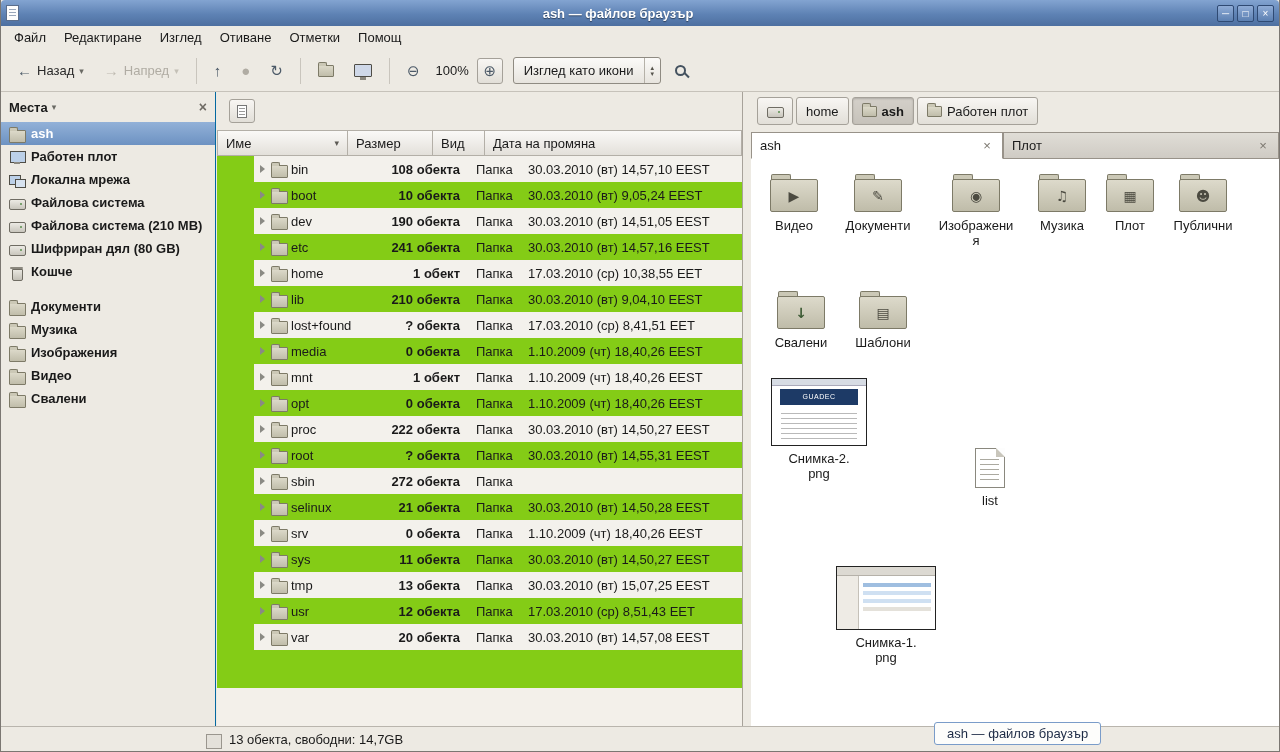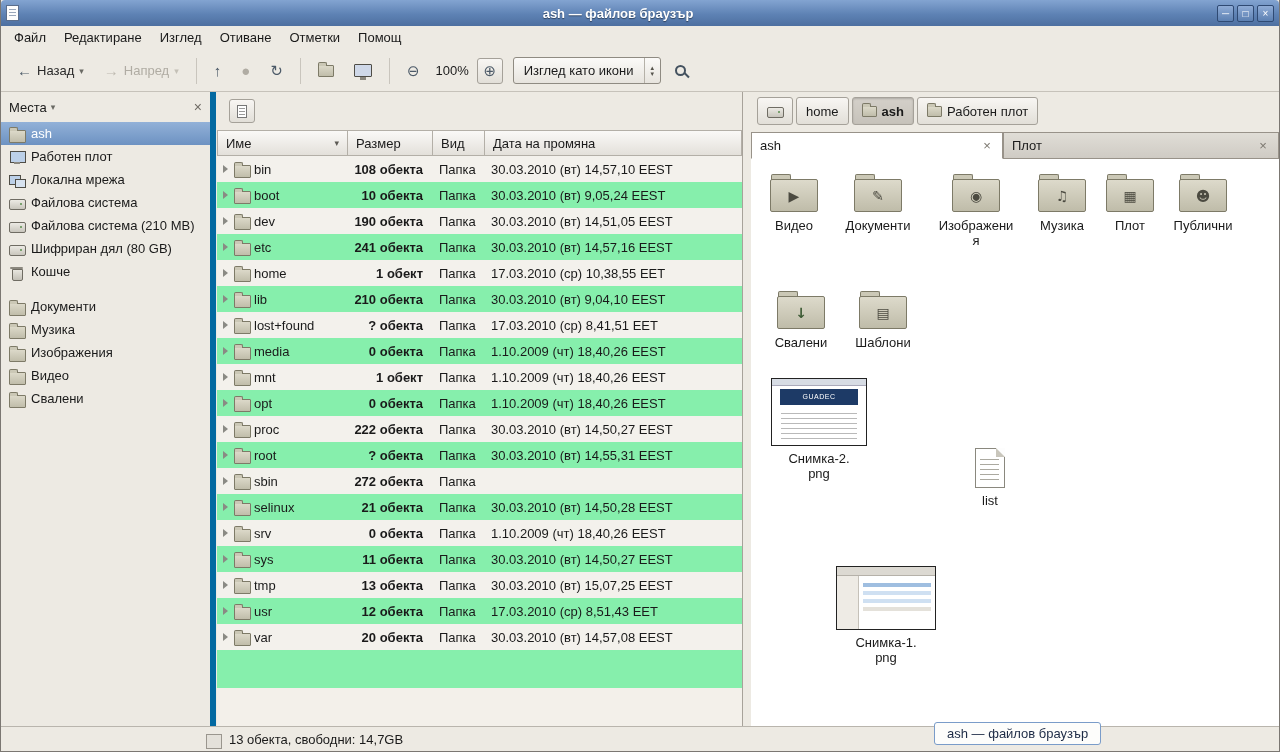--- a/index.html
+++ b/index.html
@@ -47,21 +47,21 @@
   .combo .combo-text{padding:0 10px;}
   .combo .combo-arrows{border-left:1px solid #B5B1A8;height:100%;display:flex;flex-direction:column;
     justify-content:center;padding:0 6px;font-size:7px;line-height:6px;color:#55534c;}
   .mag{width:11px;height:11px;border:2px solid #44525f;border-radius:50%;position:relative;margin:2px;}
   .mag::after{content:'';position:absolute;width:7px;height:2px;background:#44525f;transform:rotate(45deg);right:-6px;bottom:-2px;}
   .smallbtn{width:26px;height:26px;border:1px solid #A5A199;border-radius:3px;
     background:linear-gradient(#F8F6F3,#E2DFD8);display:flex;align-items:center;justify-content:center;}
   
   .main{position:absolute;top:92px;left:0;right:0;bottom:25px;}
   
-  .sidebar{position:absolute;left:0;top:0;bottom:0;width:215px;background:#EDEAE3;border-right:6px solid #0369a1;}
+  .sidebar{position:absolute;left:0;top:0;bottom:0;width:215px;background:#EDEAE3;border-right:1px solid #0369a1;font-weight:bold;}
   .side-head{height:30px;display:flex;align-items:center;padding:0 8px;gap:4px;}
   .side-title{font-size:13px;}
   .side-close{margin-left:auto;color:#6f6b64;font-size:14px;}
   .side-item{height:23px;display:flex;align-items:center;gap:6px;padding:0 4px 0 8px;}
   .side-item.selected{background:linear-gradient(#92B1D8,#6D92C2);color:#fff;}
   .side-sep{height:12px;}
   .glyph{width:16px;height:14px;position:relative;flex:0 0 auto;}
   .ico-folder::before{content:'';position:absolute;left:0;top:3px;width:15px;height:11px;
     background:linear-gradient(#DCD9C9,#C0BDAA);border:1px solid #7D7A67;border-radius:1px;}
   .ico-folder::after{content:'';position:absolute;left:0;top:0;width:7px;height:3px;
@@ -71,36 +71,36 @@
   .ico-desktop::after{content:'';position:absolute;left:5px;bottom:0;width:6px;height:2px;background:#8b887f;}
   .ico-drive::before{content:'';position:absolute;left:0;top:3px;width:15px;height:9px;border:1px solid #6f6c63;
     border-radius:2px;background:linear-gradient(#ECEAE4,#C9C6BD);}
   .ico-drive::after{content:'';position:absolute;right:3px;top:7px;width:2px;height:2px;background:#5a8f4e;border-radius:50%;}
   .ico-network::before{content:'';position:absolute;left:0;top:2px;width:10px;height:8px;border:1px solid #4f4d46;background:#bcd0e8;}
   .ico-network::after{content:'';position:absolute;left:6px;top:6px;width:9px;height:7px;border:1px solid #4f4d46;background:#d7e2ef;}
   .ico-trash::before{content:'';position:absolute;left:3px;top:4px;width:9px;height:10px;border:1px solid #6f6c63;
     border-radius:0 0 2px 2px;background:linear-gradient(#E8E6DF,#C2BFB6);}
   .ico-trash::after{content:'';position:absolute;left:1px;top:2px;width:13px;height:2px;background:#8b887f;border-radius:1px;}
   
-  .treepane{position:absolute;left:216px;top:0;bottom:0;width:526px;background:#86efac;border-right:1px solid #A7A29A;}
+  .treepane{position:absolute;left:216px;top:0;bottom:0;width:526px;background:#84cc16;border-right:1px solid #A7A29A;}
   .tree-topbar{height:38px;background:#EDEAE3;display:flex;align-items:center;padding-left:12px;}
   .tree-topbar .smallbtn{width:26px;height:24px;}
   .mini-page{width:10px;height:13px;background:#fff;border:1px solid #777;position:relative;}
   .mini-page::after{content:'';position:absolute;left:1px;right:1px;top:2px;height:7px;
     background:repeating-linear-gradient(180deg,#9a9a9a 0 1px,transparent 1px 3px);}
   .tree-header{height:26px;display:flex;}
   .th{background:linear-gradient(#FAF9F7,#E3E0DA);border:1px solid #B3AFA7;border-left:none;
     display:flex;align-items:center;padding:0 8px;font-size:13px;}
   .th:first-child{border-left:1px solid #B3AFA7;}
   .th .hcaret{margin-left:auto;font-size:9px;color:#5c5a54;}
   .th-name{width:131px;}
   .th-size{width:85px;}
   .th-type{width:52px;}
   .th-date{flex:1;}
-  .tree-rows{position:relative;}
+  .tree-rows{position:relative;margin-left:37px;}
   .trow{height:26px;display:flex;align-items:center;}
   .trow.shade{background:#F3F1EC;}
   .tcell{height:100%;display:flex;align-items:center;overflow:hidden;white-space:nowrap;}
   .tc-name{width:131px;padding-left:6px;gap:4px;}
   .tc-size{width:85px;justify-content:flex-end;padding-right:10px;font-weight:bold;}
   .tc-type{width:52px;padding-left:6px;}
   .tc-date{flex:1;padding-left:6px;}
   .expander{width:0;height:0;border-top:4px solid transparent;border-bottom:4px solid transparent;
     border-left:5px solid #8a8a84;flex:0 0 auto;margin-right:2px;}
   .trow .glyph{width:16px;height:15px;}

